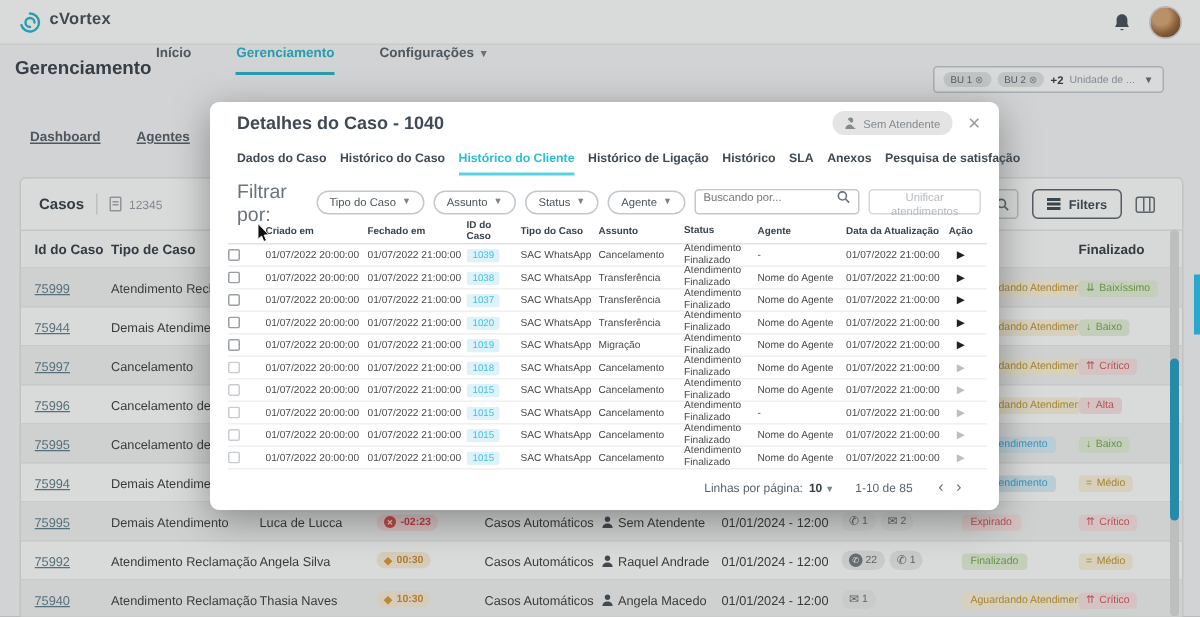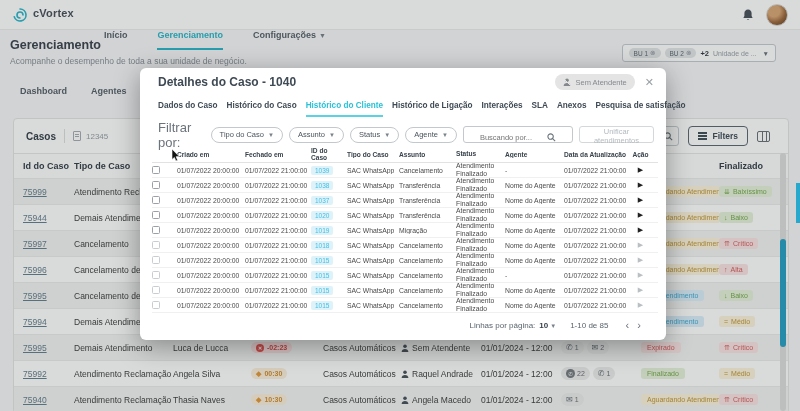--- a/index.html
+++ b/index.html
@@ -22,21 +22,21 @@
   .pg-title{position:absolute;left:10px;top:38px;font-size:12.5px;font-weight:bold;color:#3d4750;}
   .pg-sub{position:absolute;left:10px;top:56px;font-size:8.5px;color:#8a9199;}
   .bu-select{position:absolute;right:24px;top:44px;height:18px;border:1px solid #c6cbd0;border-radius:3px;background:#fff;display:flex;align-items:center;gap:4px;padding:0 6px;font-size:7px;}
   .bu-chip{background:#e3e6e8;border-radius:8px;padding:1px 5px;color:#5f6a72;display:flex;align-items:center;gap:2px;font-size:6.5px;}
   .bu-x{font-size:6.5px;color:#8b949b;}
   .bu-more{font-weight:bold;color:#374047;font-size:7.5px;}
   .bu-label{color:#9aa1a8;font-size:7px;}
   .bu-caret{font-size:6.5px;color:#6a737a;margin-left:2px;}
   
   .pg-tabs{position:absolute;left:20px;top:86px;display:flex;gap:24px;font-size:9px;font-weight:bold;color:#5a646d;}
-  .pg-tab{padding-bottom:7px;cursor:pointer;}
+  .pg-tab{padding-bottom:7px;cursor:pointer;text-decoration:underline;}
   .pg-tab.active{color:#2bb7ca;border-bottom:2px solid #35c2d6;}
   
   .card{position:absolute;left:13px;top:118px;width:776px;height:293px;background:#fff;border:1px solid #e4e4e4;border-radius:4px 4px 0 0;}
   .card-head{height:34px;display:flex;align-items:center;padding:0 12px;}
   .card-title{font-size:10px;font-weight:bold;color:#39434c;}
   .vdiv{width:1px;height:14px;background:#dcdfe1;margin:0 8px;}
   .doc-ic{width:8px;height:10px;border:1px solid #a7adb3;border-radius:1px;position:relative;}
   .doc-ic:before{content:"";position:absolute;left:1px;top:2px;width:4px;height:1px;background:#a7adb3;box-shadow:0 2px 0 #a7adb3;}
   .card-count{font-size:8px;color:#9aa1a8;margin-left:5px;}
   .card-tools{margin-left:auto;display:flex;align-items:center;gap:9px;margin-right:6px;}
@@ -94,21 +94,21 @@
   .m-title{font-size:12px;font-weight:bold;color:#3f4a54;}
   .m-chip{margin-left:auto;display:flex;align-items:center;gap:4px;background:#e4e4e4;border-radius:10px;height:16px;padding:0 8px;font-size:7.5px;color:#84898e;}
   .m-close{margin-left:10px;font-size:11px;color:#9aa0a5;cursor:pointer;}
   .m-tabs{position:absolute;left:18px;right:12px;top:33px;display:flex;gap:9px;font-size:8.2px;font-weight:bold;color:#3f4a54;white-space:nowrap;}
   .m-tab{padding-bottom:5px;cursor:pointer;}
   .m-tab.active{color:#2ac0d6;border-bottom:2px solid #59d3e4;}
   .m-filter{position:absolute;left:18px;right:12px;top:58px;height:17px;display:flex;align-items:center;gap:6px;}
   .f-label{font-size:13px;color:#6b737b;}
   .pill{display:inline-flex;align-items:center;gap:4px;border:1px solid #c3c8cc;border-radius:11px;height:16px;padding:0 8px;font-size:7.5px;color:#4a545c;cursor:pointer;white-space:nowrap;}
   .pill .caret{font-size:6px;color:#7a838b;}
-  .m-srch{margin-left:auto;width:110px;height:17px;border:1px solid #c3c8cc;border-radius:3px;display:flex;align-items:flex-end;padding:0 16px;}
+  .m-srch{margin-left:auto;width:110px;height:17px;border:1px solid #c3c8cc;border-radius:3px;display:flex;align-items:flex-start;padding:0 5px;}
   .m-srch input{border:0;outline:0;flex:1;font-size:7.5px;min-width:0;font-family:inherit;}
   .unify-btn{height:17px;border:1px solid #d5d8da;border-radius:3px;background:#fff;color:#b4babf;font-size:7.5px;padding:0 8px;font-family:inherit;cursor:default;}
   
   .m-table{position:absolute;left:12px;right:8px;top:78px;}
   .mrow{display:flex;align-items:center;border-bottom:1px solid #f0f0f0;}
   .mhead{height:17px;font-weight:bold;color:#39434c;font-size:6.6px;border-bottom:1px solid #e2e2e2;}
   .mrow:not(.mhead){height:15px;font-size:6.8px;color:#4a4a4a;}
   .mc{overflow:hidden;white-space:nowrap;padding-right:3px;}
   .c-check{width:25px;display:flex;align-items:center;}
   .c-criado{width:68px;}
@@ -152,21 +152,20 @@
     <div class="nav-right">
       <svg class="bell" viewBox="0 0 14 16">
         <path d="M7 1.5c-2.6 0-4.2 2-4.2 4.5v3.2L1.6 11.5h10.8L11.2 9.2V6c0-2.5-1.6-4.5-4.2-4.5z" fill="#4a545c"></path>
         <path d="M5.6 13a1.5 1.5 0 0 0 2.8 0z" fill="#4a545c"></path>
       </svg>
       <div class="avatar"></div>
     </div>
   </nav>
 
   <div class="pg-title">Gerenciamento</div>
-  <div class="pg-sub">Acompanhe o desempenho de toda a sua unidade de negócio.</div>
 
   <div class="bu-select">
     <span class="bu-chip">
         <span>BU 1</span>
         <span class="bu-x">⊗</span>
       </span>
     <span class="bu-chip">
         <span>BU 2</span>
         <span class="bu-x">⊗</span>
       </span>
@@ -430,21 +429,21 @@
         <span>Sem Atendente</span>
       </span>
       <span class="m-close">✕</span>
     </div>
 
     <div class="m-tabs">
       <span class="m-tab">Dados do Caso</span>
       <span class="m-tab">Histórico do Caso</span>
       <span class="m-tab active">Histórico do Cliente</span>
       <span class="m-tab">Histórico de Ligação</span>
-      <span class="m-tab">Interações</span>
+      <span class="m-tab">Histórico</span>
       <span class="m-tab">SLA</span>
       <span class="m-tab">Anexos</span>
       <span class="m-tab">Pesquisa de satisfação</span>
     </div>
 
     <div class="m-filter">
       <span class="f-label">Filtrar por:</span>
       <span class="pill">
           <span>Tipo do Caso</span>
           <span class="caret">▼</span>

